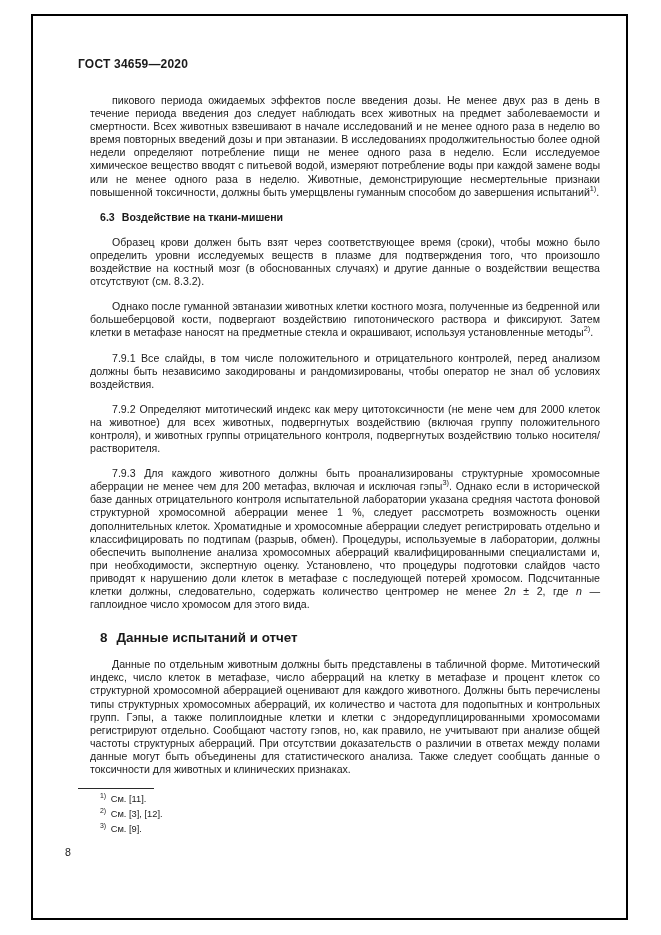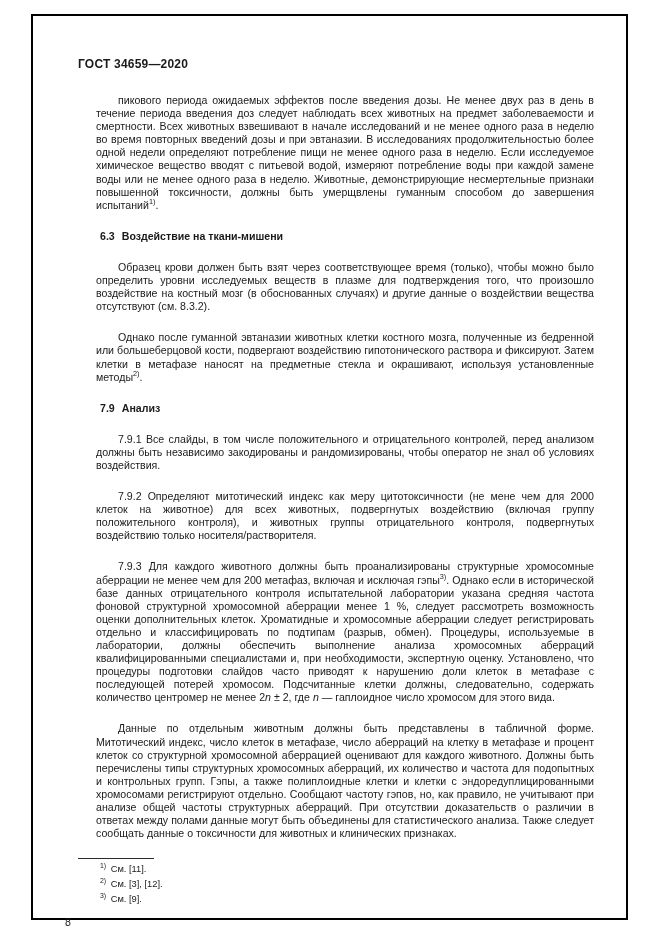--- a/index.html
+++ b/index.html
@@ -35,21 +35,21 @@
     font-weight: bold;
     letter-spacing: 0.2px;
   }
   .body-text {
     margin-top: 23px;
     font-size: 10.6px;
     line-height: 13.1px;
     text-align: justify;
   }
   p.para {
-    margin: 18px;
+    margin: 12px;
     text-indent: 22px;
   }
   .sub-heading {
     font-weight: bold;
     margin: 7px 0 6px 0;
     padding-left: 22px;
     text-align: left;
   }
   .chapter-heading {
     font-weight: bold;
@@ -89,26 +89,26 @@
 <body>
 
 <div class="sheet">
   <div class="frame"></div>
   <div class="content">
     <div class="running-header">ГОСТ 34659—2020</div>
 
     <div class="body-text">
         <p class="para"><span>пикового периода ожидаемых эффектов после введения дозы. Не менее двух раз в день в течение периода введения доз следует наблюдать всех животных на предмет заболеваемости и смертности. Всех животных взвешивают в начале исследований и не менее одного раза в неделю во время повторных введений дозы и при эвтаназии. В исследованиях продолжительностью более одной недели определяют потребление пищи не менее одного раза в неделю. Если исследуемое химическое вещество вводят с питьевой водой, измеряют потребление воды при каждой замене воды или не менее одного раза в неделю. Животные, демонстрирующие несмертельные признаки повышенной токсичности, должны быть умерщвлены гуманным способом до завершения испытаний</span><sup>1)</sup><span>.</span></p>
         <div class="sub-heading"><span class="h-num">6.3</span><span>Воздействие на ткани-мишени</span></div>
-        <p class="para"><span>Образец крови должен быть взят через соответствующее время (только), чтобы можно было определить уровни исследуемых веществ в плазме для подтверждения того, что произошло воздействие на костный мозг (в обоснованных случаях) и другие данные о воздействии вещества отсутствуют (см. 8.3.2).</span></p>
+        <p class="para"><span>Образец крови должен быть взят через соответствующее время (сроки), чтобы можно было определить уровни исследуемых веществ в плазме для подтверждения того, что произошло воздействие на костный мозг (в обоснованных случаях) и другие данные о воздействии вещества отсутствуют (см. 8.3.2).</span></p>
         <p class="para"><span>Однако после гуманной эвтаназии животных клетки костного мозга, полученные из бедренной или большеберцовой кости, подвергают воздействию гипотонического раствора и фиксируют. Затем клетки в метафазе наносят на предметные стекла и окрашивают, используя установленные методы</span><sup>2)</sup><span>.</span></p>
-        <div class="sub-heading"><span class="h-num">7.9</span><span>Анализ</span></div>
         <p class="para"><span>7.9.1 Все слайды, в том числе положительного и отрицательного контролей, перед анализом должны быть независимо закодированы и рандомизированы, чтобы оператор не знал об условиях воздействия.</span></p>
         <p class="para"><span>7.9.2 Определяют митотический индекс как меру цитотоксичности (не мене чем для 2000 клеток на животное) для всех животных, подвергнутых воздействию (включая группу положительного контроля), и животных группы отрицательного контроля, подвергнутых воздействию только носителя/растворителя.</span></p>
         <p class="para"><span>7.9.3 Для каждого животного должны быть проанализированы структурные хромосомные аберрации не менее чем для 200 метафаз, включая и исключая гэпы</span><sup>3)</sup><span>. Однако если в исторической базе данных отрицательного контроля испытательной лаборатории указана средняя частота фоновой структурной хромосомной аберрации менее 1 %, следует рассмотреть возможность оценки дополнительных клеток. Хроматидные и хромосомные аберрации следует регистрировать отдельно и классифицировать по подтипам (разрыв, обмен). Процедуры, используемые в лаборатории, должны обеспечить выполнение анализа хромосомных аберраций квалифицированными специалистами и, при необходимости, экспертную оценку. Установлено, что процедуры подготовки слайдов часто приводят к нарушению доли клеток в метафазе с последующей потерей хромосом. Подсчитанные клетки должны, следовательно, содержать количество центромер не менее 2</span><i>n</i><span> ± 2, где </span><i>n</i><span> — гаплоидное число хромосом для этого вида.</span></p>
+        <div class="chapter-heading"><span class="h-num">8</span><span>Данные испытаний и отчет</span></div>
         <p class="para"><span>Данные по отдельным животным должны быть представлены в табличной форме. Митотический индекс, число клеток в метафазе, число аберраций на клетку в метафазе и процент клеток со структурной хромосомной аберрацией оценивают для каждого животного. Должны быть перечислены типы структурных хромосомных аберраций, их количество и частота для подопытных и контрольных групп. Гэпы, а также полиплоидные клетки и клетки с эндоредуплицированными хромосомами регистрируют отдельно. Сообщают частоту гэпов, но, как правило, не учитывают при анализе общей частоты структурных аберраций. При отсутствии доказательств о различии в ответах между полами данные могут быть объединены для статистического анализа. Также следует сообщать данные о токсичности для животных и клинических признаках.</span></p>
       </div>
 
     <div class="footnotes">
       <div class="fn-rule"></div>
       <div>
           <div class="fn"><sup>1)</sup><span> См. [11].</span></div>
           <div class="fn"><sup>2)</sup><span> См. [3], [12].</span></div>
           <div class="fn"><sup>3)</sup><span> См. [9].</span></div>
         </div>

